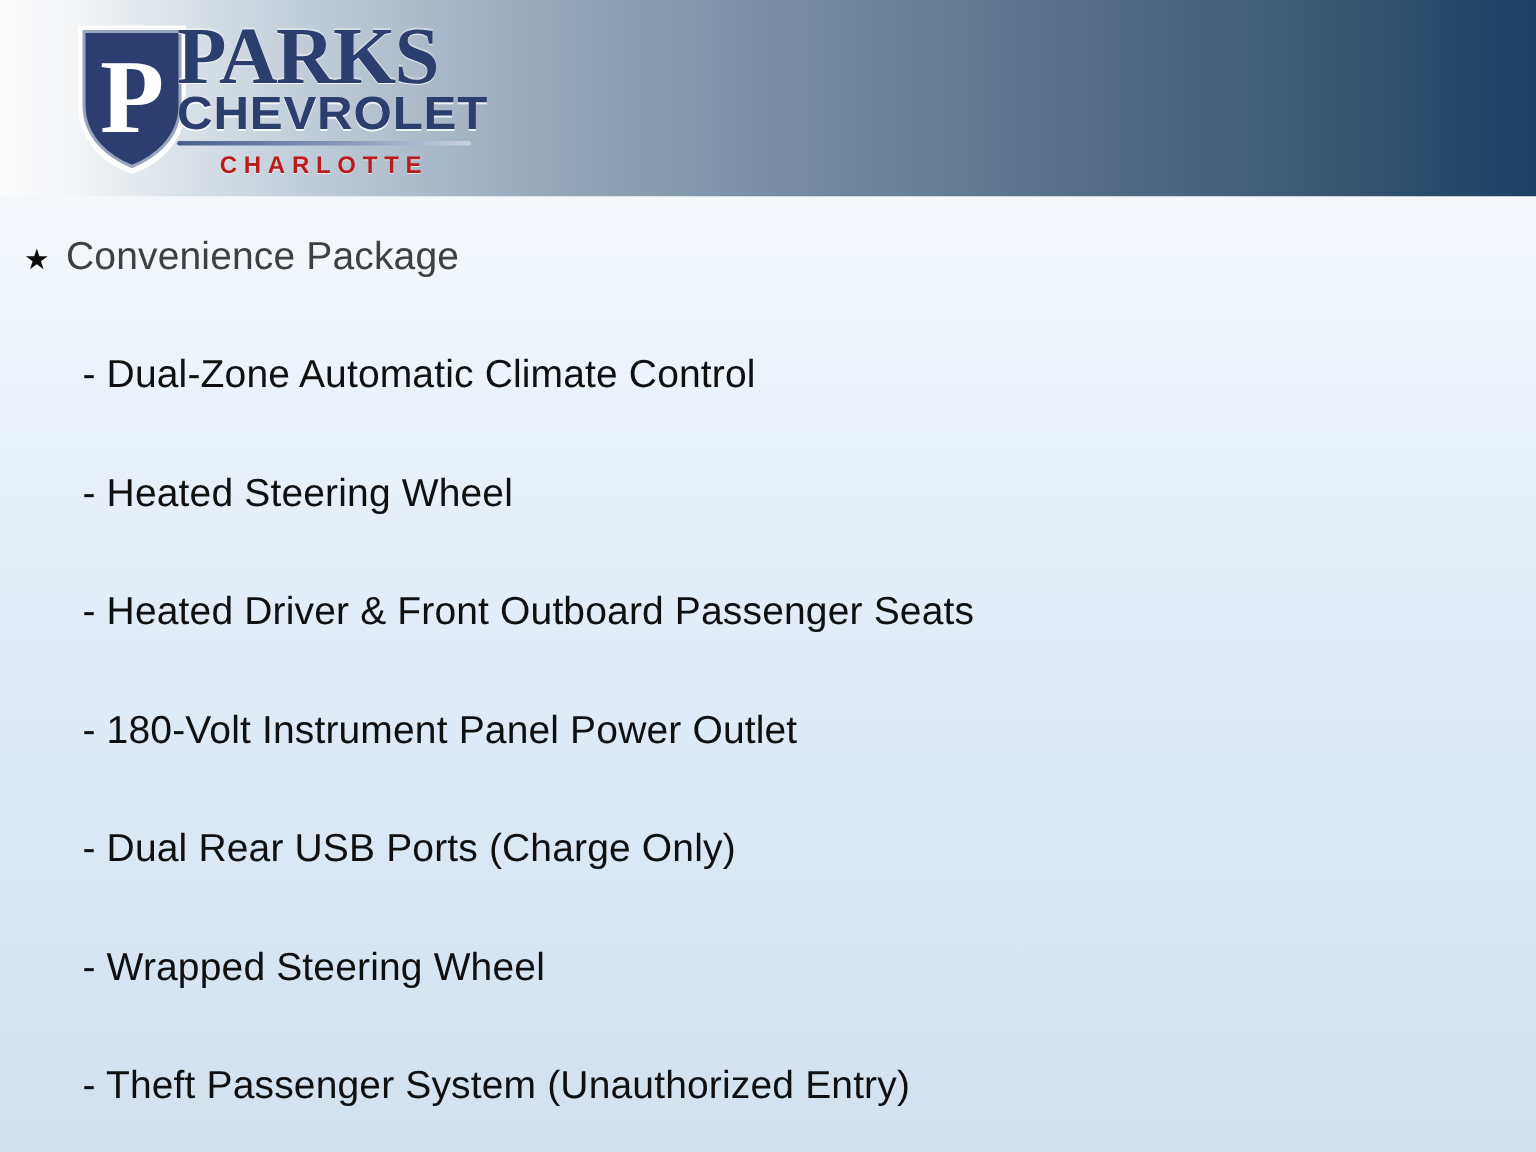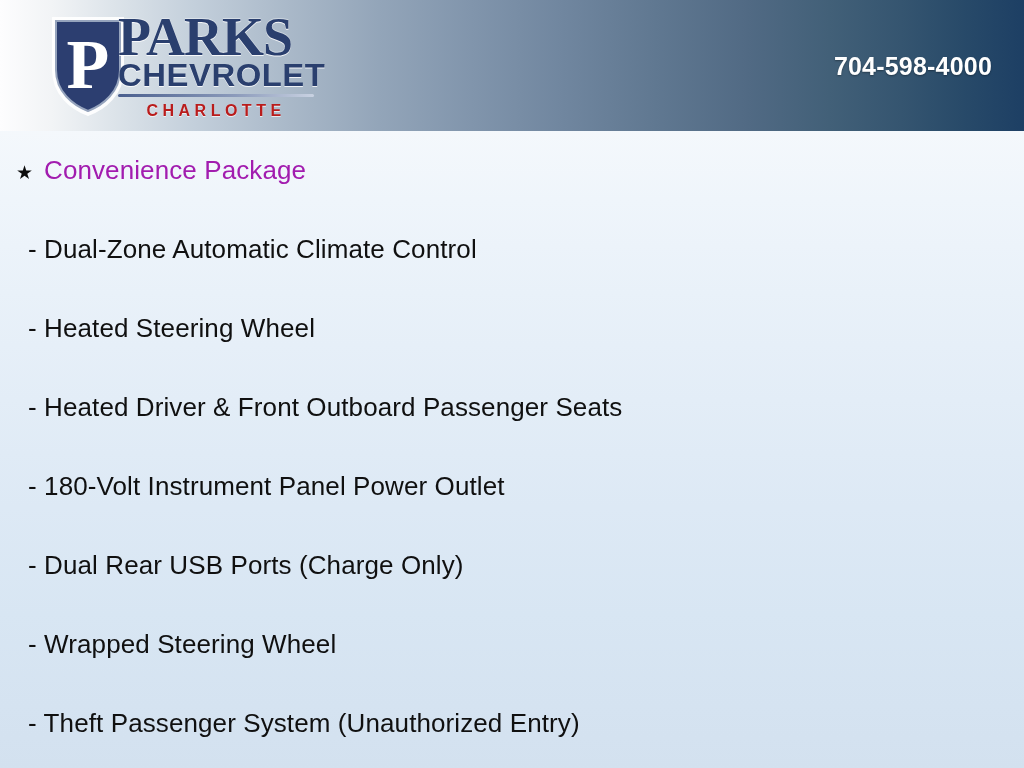--- a/index.html
+++ b/index.html
@@ -188,26 +188,26 @@
     width: 28px;
     font-size: 19px;
     line-height: 1;
     color: #0c0c0c;
     flex: none;
   }
 
   .heading-label {
     font-size: 26px;
     line-height: 30px;
-    color: #a21caf;
+    color: #404040;
     letter-spacing: 0.1px;
   }
 
   .item-sub {
-    padding-left: 28px;
+    padding-left: 55px;
   }
 
   .sub-label {
     font-size: 26px;
     line-height: 30px;
     color: #101010;
     letter-spacing: 0.1px;
     white-space: nowrap;
   }
 </style>
@@ -228,21 +228,20 @@
       </svg>
 
       <div class="wordmark">
         <div class="parks-text">PARKS</div>
         <div class="chevrolet-text">CHEVROLET</div>
         <div class="rule"></div>
         <div class="charlotte-text">CHARLOTTE</div>
       </div>
     </div>
 
-    <div class="phone">704-598-4000</div>
   </div>
 
   <div class="content">
     <ul class="list">
 
       <li class="item item-heading">
         <span class="bullet-star">★</span>
         <span class="heading-label">Convenience Package</span>
       </li>
 

